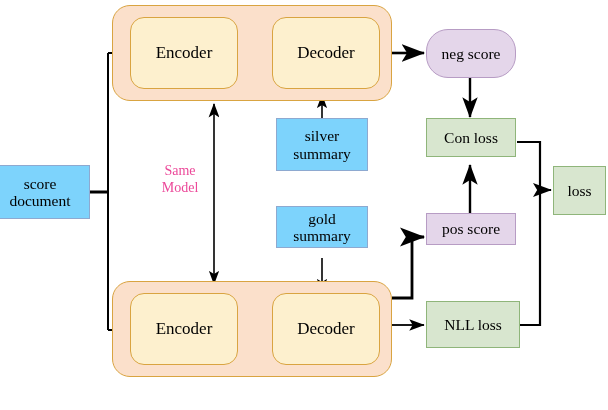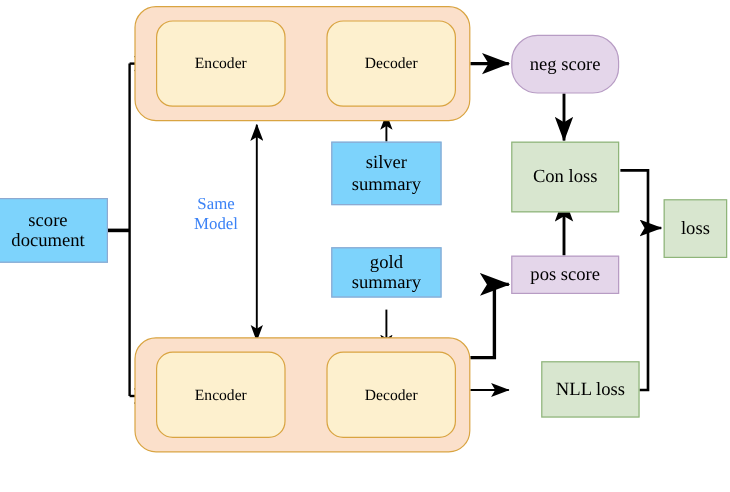--- a/index.html
+++ b/index.html
@@ -43,21 +43,21 @@
     background: #fbe0cb;
     border: 1.4px solid #d9a441;
     border-radius: 18px;
   }
 
   
   .module {
     background: #fdf0ce;
     border: 1.2px solid #d9a441;
     border-radius: 14px;
-    font-size: 13px;
+    font-size: 17px;
   }
 
   
   .blue {
     background: #7dd3fc;
     border: 1px solid #8ea9d0;
     font-size: 15.5px;
   }
 
   
@@ -73,21 +73,21 @@
     border: 1px solid #8fb57a;
     font-size: 15.5px;
   }
 
   
   .caption {
     position: absolute;
     font-family: "Liberation Serif", "DejaVu Serif", serif;
     font-size: 14px;
     line-height: 1.2;
-    color: #3b82f6;
+    color: #ec4899;
     text-align: center;
     white-space: pre-line;
   }
 </style>
 </head>
 <body>
 
 <div id="canvas">
 
   <svg class="edges" viewBox="0 0 608 410">
@@ -171,25 +171,25 @@
   </div>
 
   <div class="node purple" style="left:426px; top:29px; width:90px; height:49px;border-radius:22px;">
     <span class="lbl">neg score</span>
   </div>
 
   <div class="node purple" style="left:426px; top:213px; width:90px; height:32px;">
     <span class="lbl">pos score</span>
   </div>
 
-  <div class="node green" style="left:426px; top:118px; width:90px; height:59px;">
+  <div class="node green" style="left:426px; top:118px; width:90px; height:39px;">
     <span class="lbl">Con loss</span>
   </div>
 
-  <div class="node green" style="left:426px; top:301px; width:82px; height:47px;margin-left:25px;">
+  <div class="node green" style="left:426px; top:301px; width:94px; height:47px;">
     <span class="lbl">NLL loss</span>
   </div>
 
   <div class="node green" style="left:553px; top:166px; width:53px; height:49px;">
     <span class="lbl">loss</span>
   </div>
 
   <div class="caption" style="left:152px; top:163px; width:56px;">Same
 Model</div>
 

